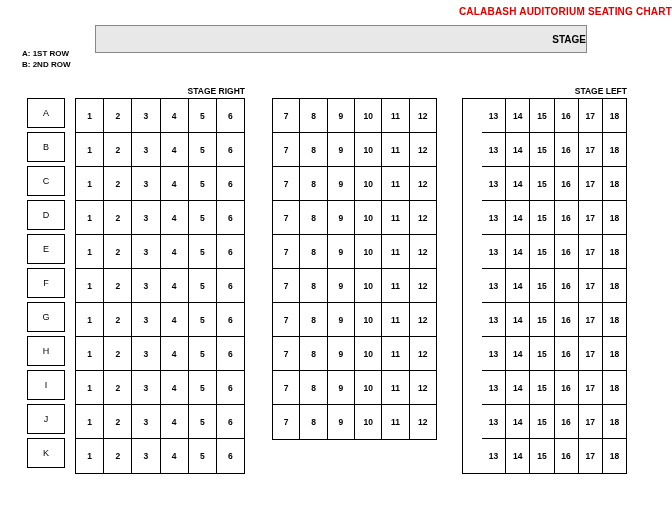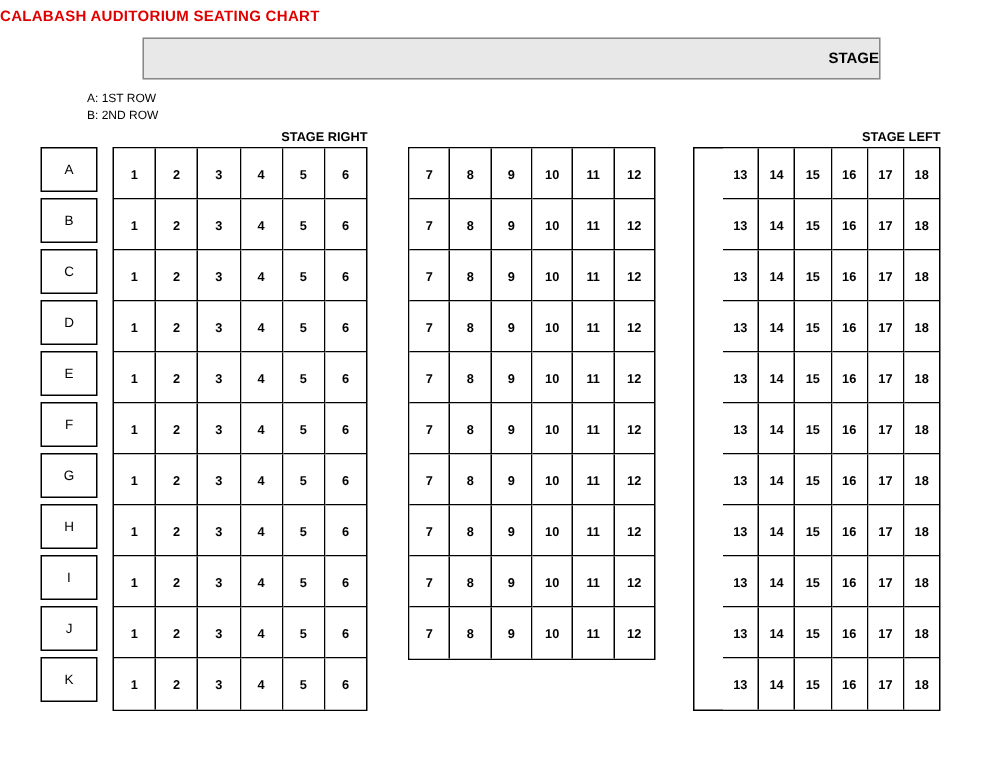--- a/index.html
+++ b/index.html
@@ -13,21 +13,21 @@
     font-family: "Liberation Sans", sans-serif;
     color: #000000;
     position: relative;
     overflow: hidden;
   }
   #title {
     position: absolute;
     top: 6px;
     left: 0;
     width: 672px;
-    text-align: left;
+    text-align: right;
     font-size: 10px;
     font-weight: bold;
     color: #e00000;
     letter-spacing: 0.2px;
   }
   #stage {
     position: absolute;
     top: 25px;
     left: 95px;
     width: 492px;
@@ -37,26 +37,25 @@
     box-sizing: border-box;
     display: flex;
     align-items: center;
     justify-content: flex-end;
     font-size: 10px;
     font-weight: bold;
     color: #000;
   }
   #legend {
     position: absolute;
-    top: 60px;
+    top: 48px;
     left: 22px;
     font-size: 8px;
-    font-weight: normal;
+    font-weight: bold;
     line-height: 11px;
-    margin-left: 36px;
   }
   .section-label {
     position: absolute;
     font-size: 8.5px;
     font-weight: bold;
     top: 86px;
     text-align: right;
   }
   #label-right { left: 75px; width: 170px; }
   #label-center { left: 272px; width: 165px; margin-top: 24px; }

